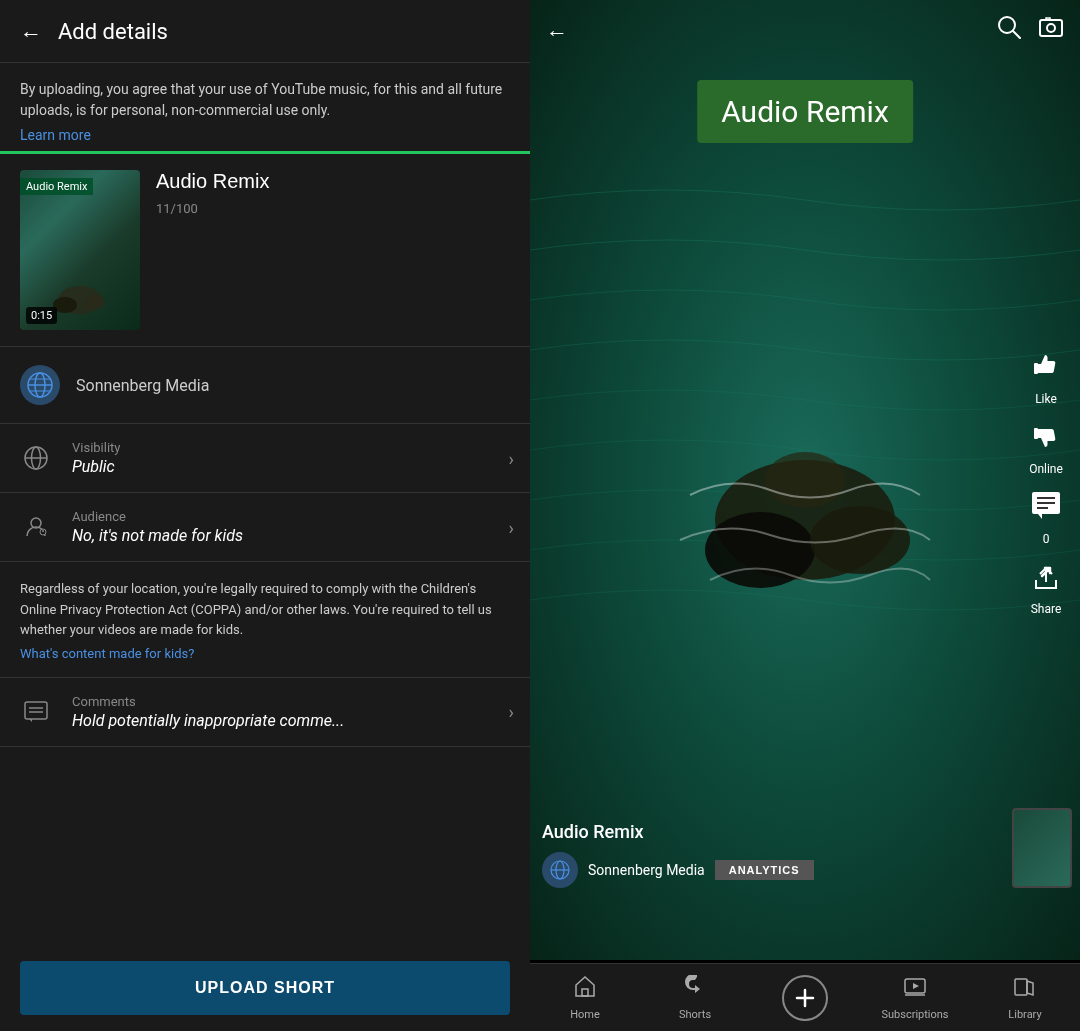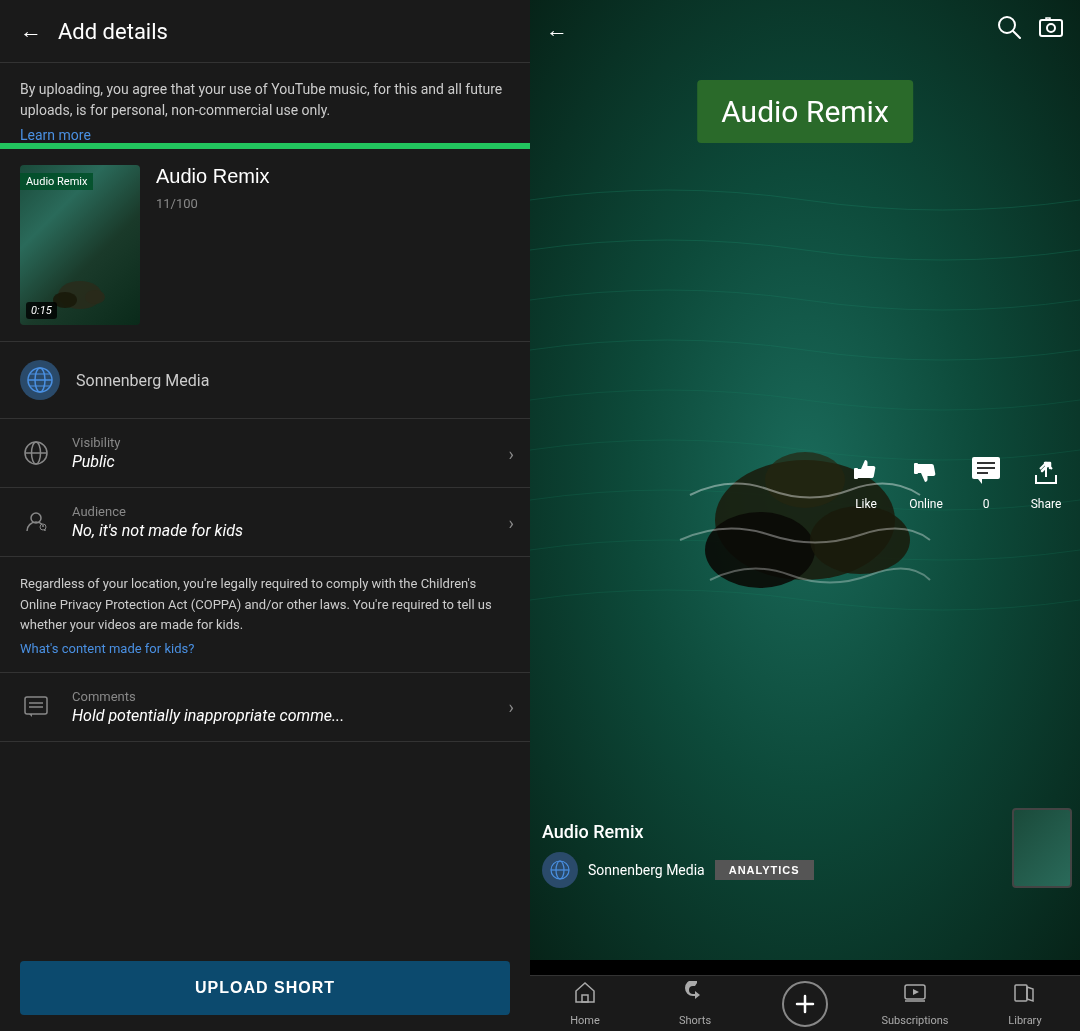--- a/index.html
+++ b/index.html
@@ -39,22 +39,22 @@
       padding: 0;
     }
 
     .page-title {
       color: #fff;
       font-size: 22px;
       font-weight: 400;
     }
 
     .notice-section {
-      padding: 16px 20px 0;
-      border-bottom: 6px solid #22c55e;
+      padding: 16px 20px 8px;
+      border-bottom: 3px solid #22c55e;
     }
 
     .notice-text {
       color: #ccc;
       font-size: 14px;
       line-height: 1.5;
     }
 
     .learn-more-link {
       color: #4a90e2;
@@ -112,21 +112,20 @@
 
     .thumbnail-duration {
       position: absolute;
       bottom: 6px;
       left: 6px;
       background: rgba(0,0,0,0.8);
       color: #fff;
       font-size: 11px;
       padding: 2px 5px;
       border-radius: 3px;
-      font-style: italic;
     }
 
     .title-input-area {
       flex: 1;
     }
 
     .title-label {
       color: #4a90e2;
       font-size: 13px;
       margin-bottom: 6px;
@@ -323,22 +322,23 @@
       white-space: nowrap;
     }
 
     
     .action-buttons {
       position: absolute;
       right: 12px;
       top: 50%;
       transform: translateY(-50%);
       display: flex;
-      align-items: center;
-      gap: 16px;
+      flex-direction: column;
+      align-items: center;
+      gap: 8px;
     }
 
     .action-btn {
       display: flex;
       flex-direction: column;
       align-items: center;
       gap: 4px;
       cursor: pointer;
     }
 
@@ -428,21 +428,21 @@
       border-radius: 4px;
       border: 2px solid #444;
     }
 
     
     .bottom-nav {
       position: absolute;
       bottom: 0;
       left: 0;
       right: 0;
-      height: 56px;
+      height: 68px;
       background: #1a1a1a;
       display: flex;
       align-items: center;
       justify-content: space-around;
       border-top: 1px solid #333;
     }
 
     .nav-item {
       display: flex;
       flex-direction: column;

